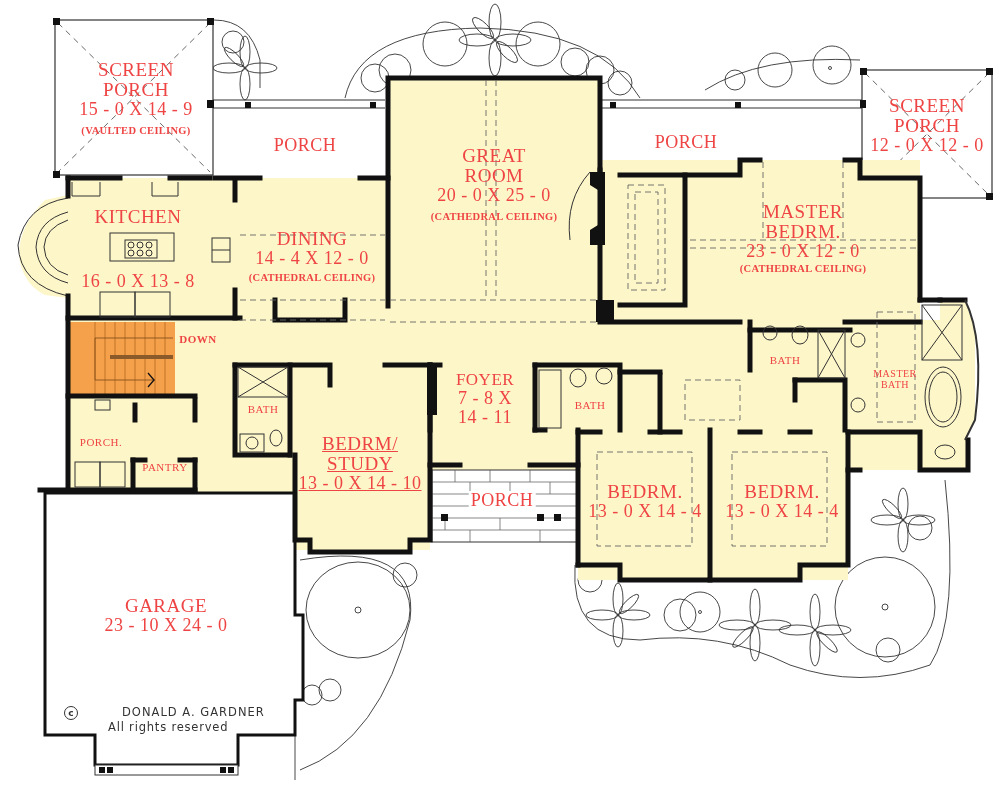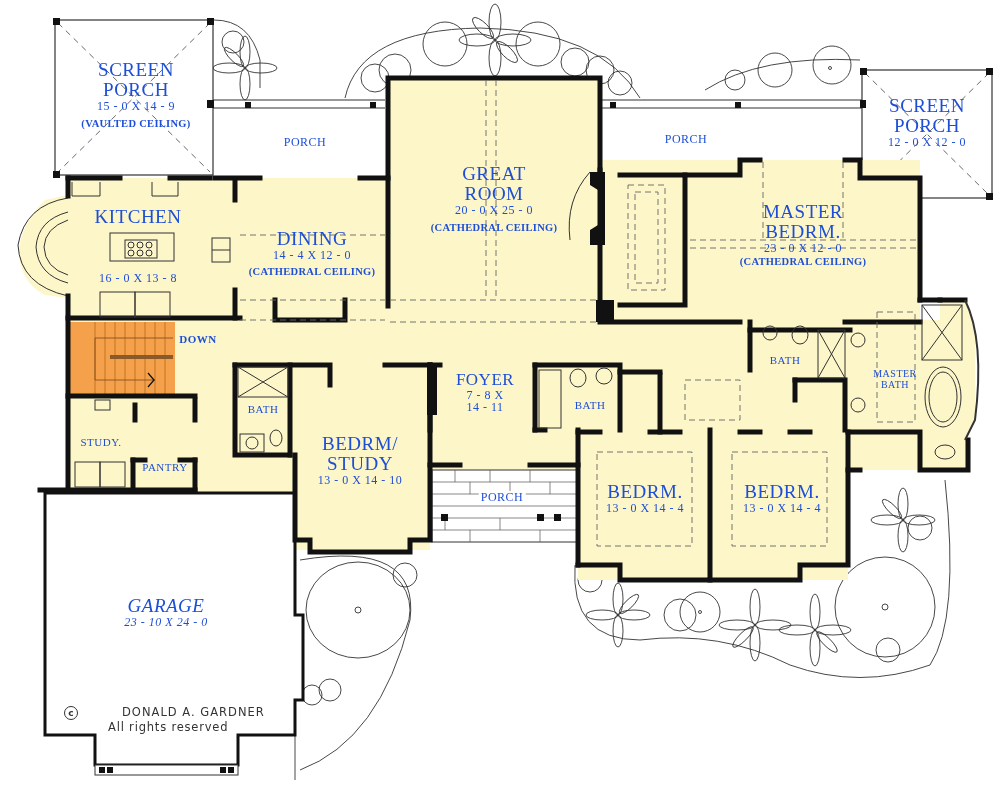--- a/index.html
+++ b/index.html
@@ -1,23 +1,23 @@
 <!DOCTYPE html>
 <html><head>
 <meta charset="utf-8">
 <style>
   html, body { margin: 0; padding: 0; background: #ffffff; }
   body { width: 1000px; height: 790px; position: relative; overflow: hidden;
          font-family: "DejaVu Serif", "Liberation Serif", serif; }
   svg { position: absolute; left: 0; top: 0; }
-  .lbl { position: absolute; text-align: center; color: #1d4ed8; line-height: 1.05;
+  .lbl { position: absolute; text-align: center; color: #ef4444; line-height: 1.05;
          font-family: "Liberation Serif", "DejaVu Serif", serif; white-space: nowrap;
          transform: translateX(-50%); letter-spacing: 0.5px; }
   .lbl .t { font-size: 19px; display: block; }
-  .lbl .d { font-size: 12px; display: block; }
+  .lbl .d { font-size: 18px; display: block; }
   .lbl .c { font-size: 10.5px; display: block; margin-top: 6px; letter-spacing: 0.3px; font-weight: bold; }
   .sm { font-size: 11px; }
   .xs { font-size: 10px; }
   .credit { position: absolute; font-family: "DejaVu Sans", "Liberation Sans", sans-serif; color: #333; }
 </style>
 </head>
 <body>
 
 <svg width="1000" height="790" viewBox="0 0 1000 790">
 
@@ -363,21 +363,21 @@
   <span class="t">SCREEN</span>
   <span class="t">PORCH</span>
   <span class="d">15 - 0 X 14 - 9</span>
   <span class="c">(VAULTED CEILING)</span>
 </div>
 
 <div class="lbl" style="left:305px; top:136px;">
   <span class="d">PORCH</span>
 </div>
 
-<div class="lbl" style="left:494px; top:164px;text-align:center;">
+<div class="lbl" style="left:494px; top:146px;text-align:center;">
   <span class="t">GREAT</span>
   <span class="t">ROOM</span>
   <span class="d">20 - 0 X 25 - 0</span>
   <span class="c">(CATHEDRAL CEILING)</span>
 </div>
 
 <div class="lbl" style="left:686px; top:133px;">
   <span class="d">PORCH</span>
 </div>
 
@@ -403,24 +403,24 @@
 <div class="lbl" style="left:803px; top:202px;">
   <span class="t">MASTER</span>
   <span class="t">BEDRM.</span>
   <span class="d">23 - 0 X 12 - 0</span>
   <span class="c" style="margin-top:2px;">(CATHEDRAL CEILING)</span>
 </div>
 
 <div class="lbl sm" style="left:198px; top:334px;font-weight:bold;">DOWN</div>
 
 <div class="lbl sm" style="left:263px; top:404px;">BATH</div>
-<div class="lbl sm" style="left:101px; top:437px;">STUDY.</div>
+<div class="lbl sm" style="left:101px; top:437px;">PORCH.</div>
 <div class="lbl sm" style="left:165px; top:462px;">PANTRY</div>
 
-<div class="lbl" style="left:360px; top:434px;">
+<div class="lbl" style="left:360px; top:434px;text-decoration:underline;">
   <span class="t">BEDRM/</span>
   <span class="t">STUDY</span>
   <span class="d">13 - 0 X 14 - 10</span>
 </div>
 
 <div class="lbl" style="left:485px; top:371px;font-family:Liberation Serif, serif;">
   <span class="t" style="font-size:17px;">FOYER</span>
   <span class="d">7 - 8 X</span>
   <span class="d">14 - 11</span>
 </div>
@@ -440,20 +440,20 @@
 
 <div class="lbl" style="left:782px; top:482px;">
   <span class="t">BEDRM.</span>
   <span class="d">13 - 0 X 14 - 4</span>
 </div>
 
 <div class="lbl" style="left:502px; top:491px; background:#fff; padding:0 2px;">
   <span class="d">PORCH</span>
 </div>
 
-<div class="lbl" style="left:166px; top:596px;font-style:italic;">
+<div class="lbl" style="left:166px; top:596px;">
   <span class="t">GARAGE</span>
   <span class="d">23 - 10 X 24 - 0</span>
 </div>
 
 <div class="credit" style="left:64px; top:706px; width:12px; height:12px; border:1px solid #333; border-radius:50%; font-size:9px; text-align:center; line-height:12px; font-weight:bold;">c</div>
 <div class="credit" style="left:122px; top:705px; font-size:11.5px; letter-spacing:1px;">DONALD A. GARDNER</div>
 <div class="credit" style="left:108px; top:720px; font-size:11.5px; letter-spacing:0.8px;">All rights reserved</div>
 
 </body></html>

